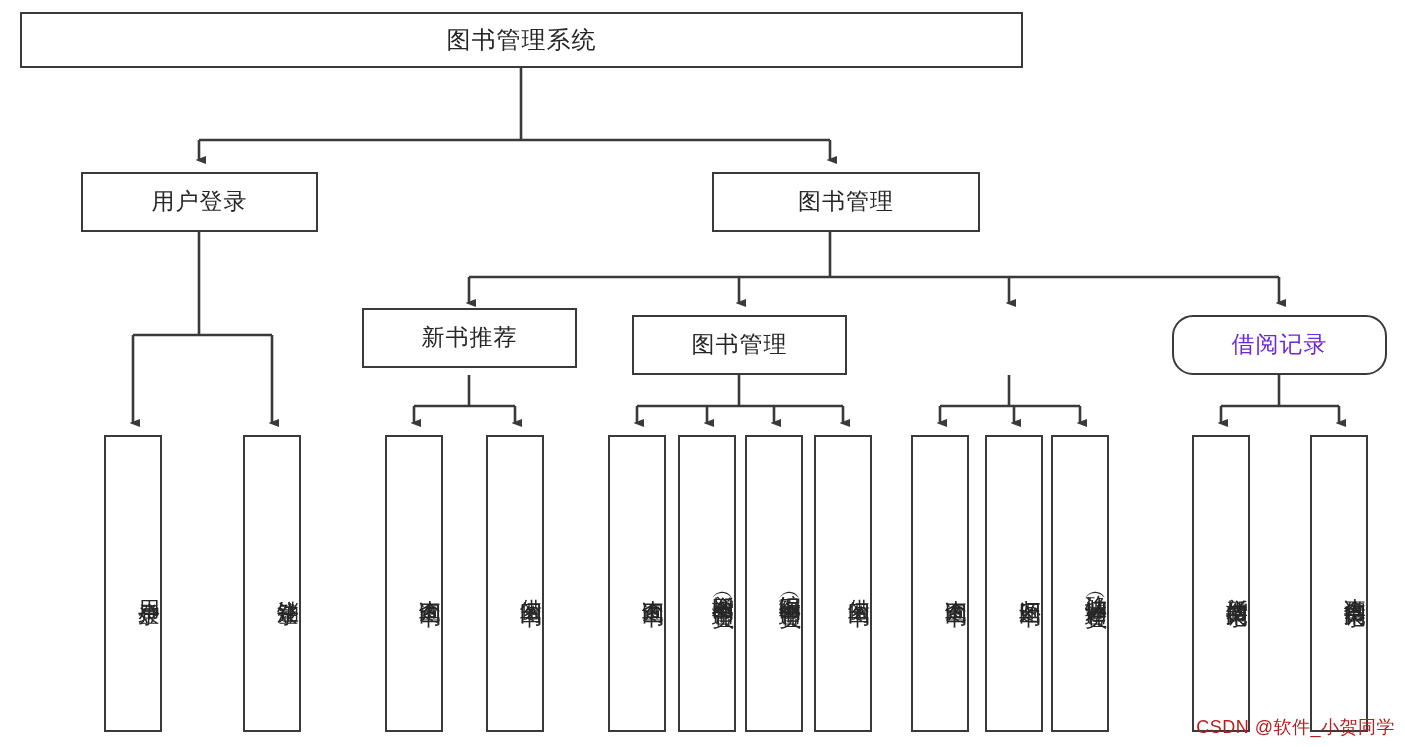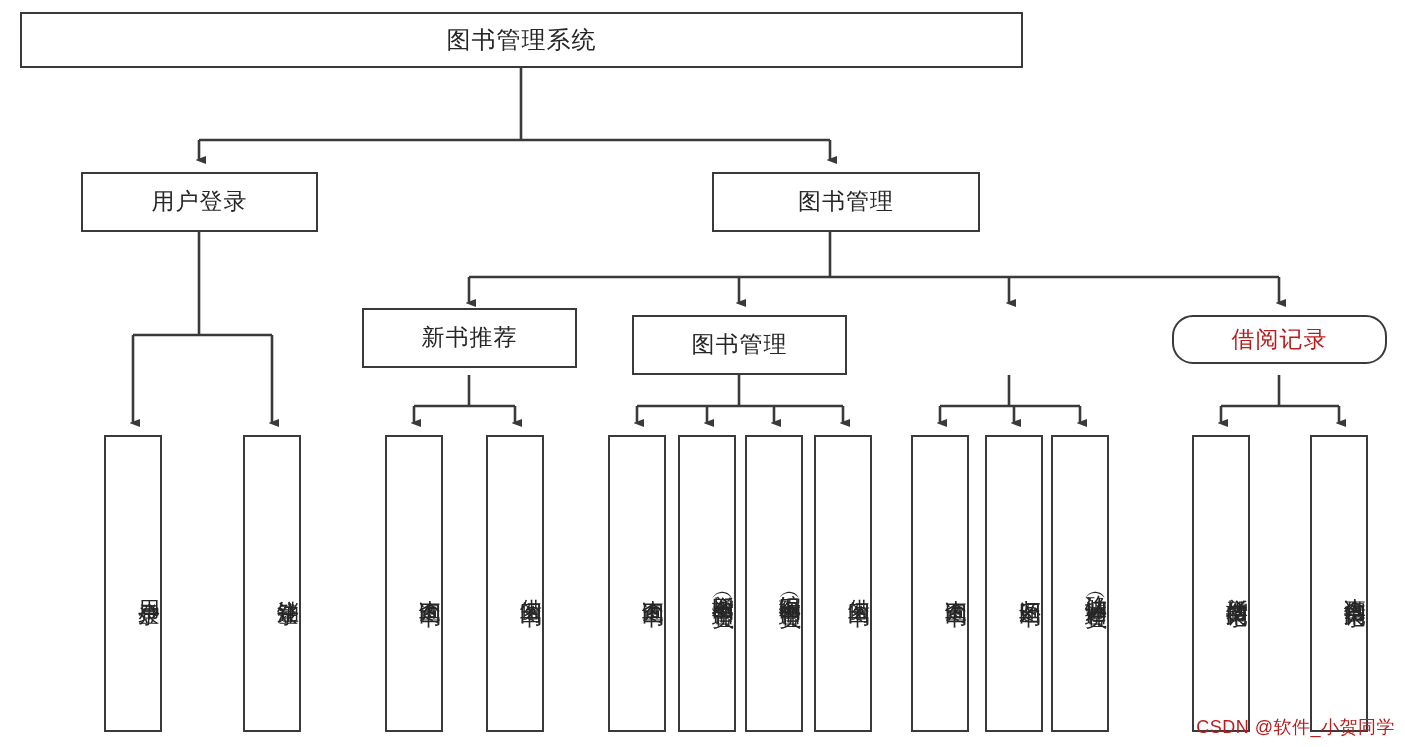--- a/index.html
+++ b/index.html
@@ -124,21 +124,21 @@
     </g>
   </svg>
 
   <div class="node node-h node-root" style="left: 20px; top: 12px; width: 1003px; height: 56px; border-color: rgb(58, 58, 58); background: rgb(255, 255, 255); color: rgb(38, 38, 38);">图书管理系统</div>
 
   <div class="node node-h" style="left: 81px; top: 172px; width: 237px; height: 60px; border-color: rgb(58, 58, 58); background: rgb(255, 255, 255); color: rgb(38, 38, 38);">用户登录</div>
   <div class="node node-h" style="left: 712px; top: 172px; width: 268px; height: 60px; border-color: rgb(58, 58, 58); background: rgb(255, 255, 255); color: rgb(38, 38, 38);">图书管理</div>
 
   <div class="node node-h" style="left: 362px; top: 308px; width: 215px; height: 60px; border-color: rgb(58, 58, 58); background: rgb(255, 255, 255); color: rgb(38, 38, 38);">新书推荐</div>
   <div class="node node-h" style="left: 632px; top: 315px; width: 215px; height: 60px; border-color: rgb(58, 58, 58); background: rgb(255, 255, 255); color: rgb(38, 38, 38);">图书管理</div>
-  <div class="node node-h" style="left: 1172px; top: 315px; width: 215px; height: 49px; border-color: rgb(58, 58, 58); background: rgb(255, 255, 255); color: #b91c1c; border-radius: 21px;">借阅记录</div>
+  <div class="node node-h" style="left: 1172px; top: 315px; width: 215px; height: 60px; border-color: rgb(58, 58, 58); background: rgb(255, 255, 255); color: #6d28d9; border-radius: 21px;">借阅记录</div>
 
   <div class="node node-v" style="left: 104px; top: 435px; width: 58px; height: 297px; border-color: rgb(58, 58, 58); background: rgb(255, 255, 255); color: rgb(38, 38, 38);">
       <span class="vtext">用户登录</span>
     </div>
   <div class="node node-v" style="left: 243px; top: 435px; width: 58px; height: 297px; border-color: rgb(58, 58, 58); background: rgb(255, 255, 255); color: rgb(38, 38, 38);">
       <span class="vtext">注销登录</span>
     </div>
   <div class="node node-v" style="left: 385px; top: 435px; width: 58px; height: 297px; border-color: rgb(58, 58, 58); background: rgb(255, 255, 255); color: rgb(38, 38, 38);">
       <span class="vtext">查询图书</span>
     </div>

